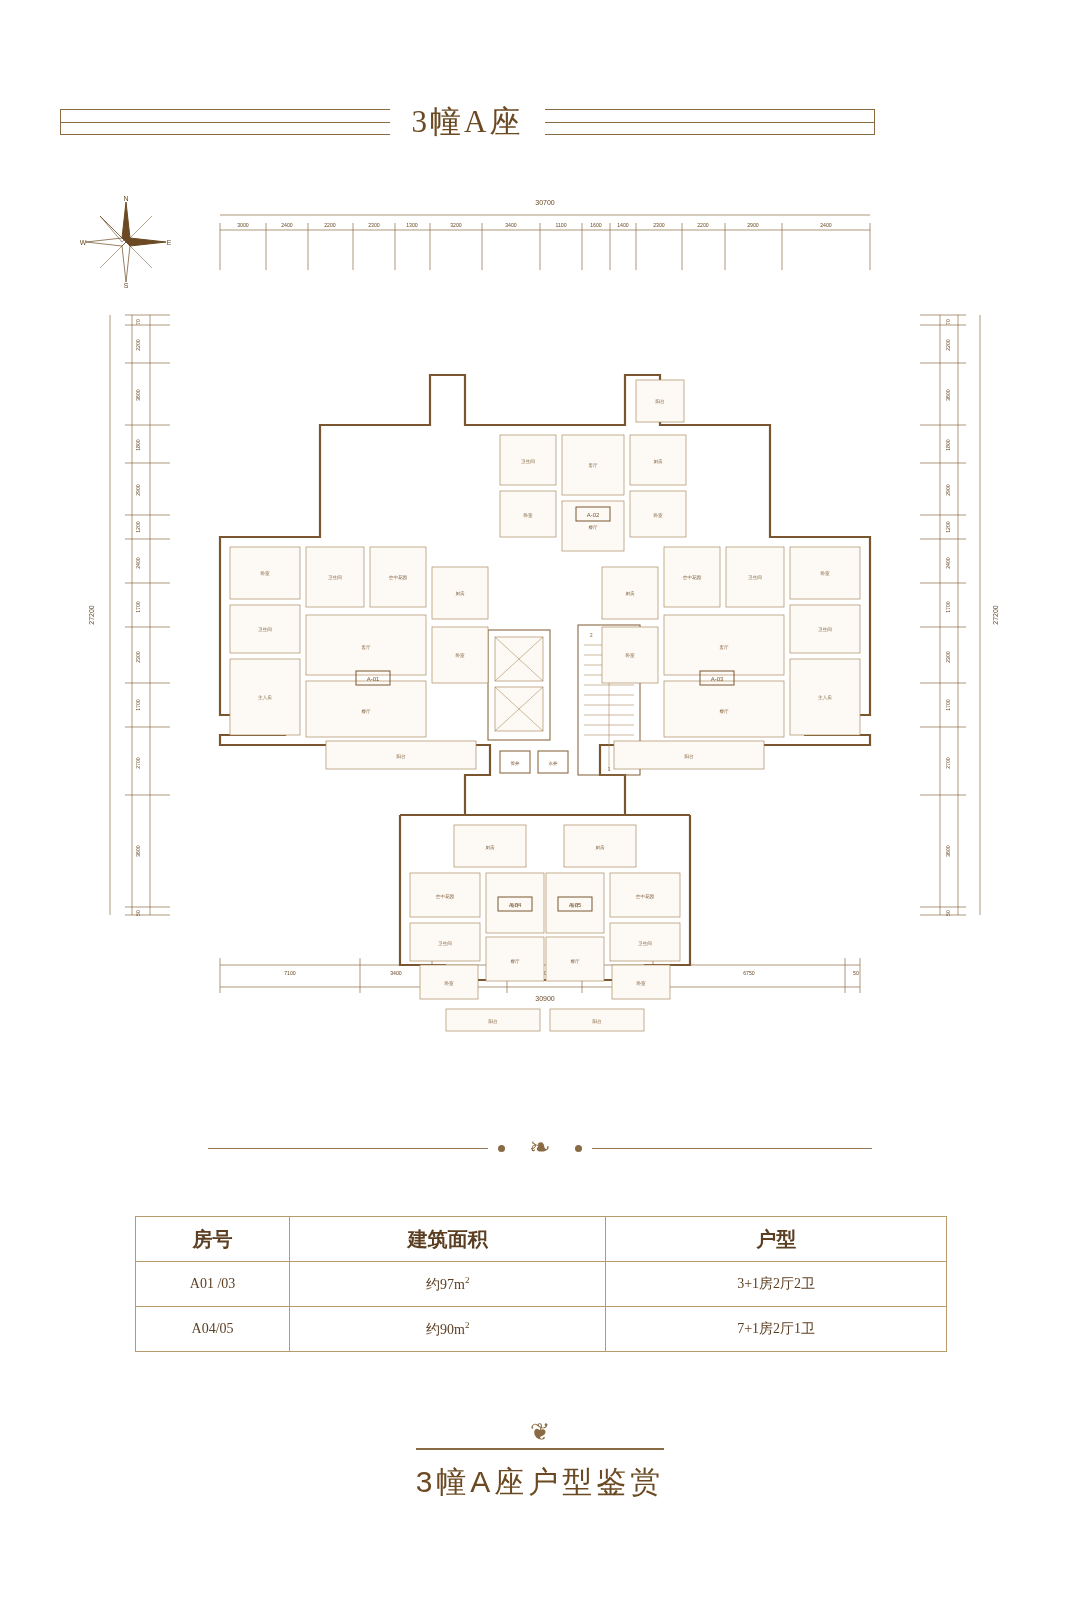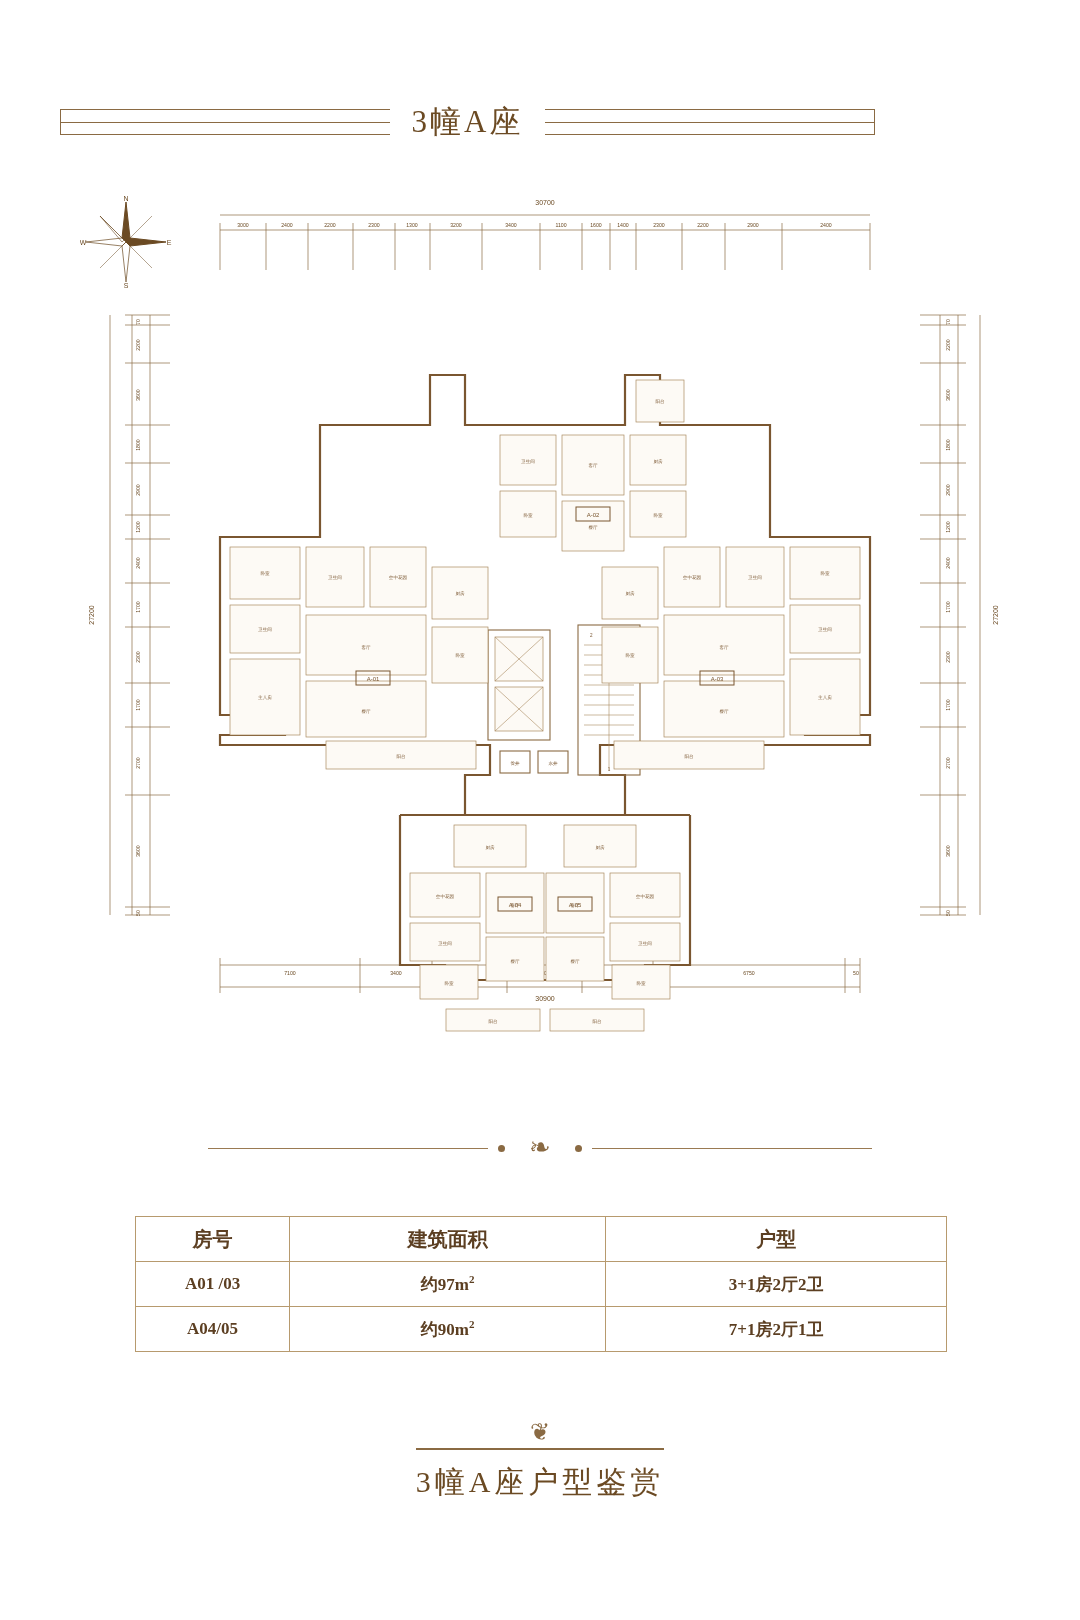--- a/index.html
+++ b/index.html
@@ -118,22 +118,21 @@
     text-align: center;
     vertical-align: middle;
     font-family: "Liberation Serif", serif;
     color: #5c3f22;
   }
   table.spec th {
     font-size: 20px;
     font-weight: bold;
   }
   table.spec td {
-    font-size: 17px;
-    font-weight: bold;
+    font-size: 14px;
   }
   table.spec col.c1 { width: 19%; }
   table.spec col.c2 { width: 39%; }
   table.spec col.c3 { width: 42%; }
   sup { font-size: 0.65em; }
 
   
   .footer {
     position: absolute;
     top: 1420px;
@@ -143,21 +142,21 @@
   }
   .footer .flourish {
     font-family: "Liberation Serif", serif;
     font-size: 24px;
     color: #8a6a43;
     line-height: 1;
     margin-bottom: 4px;
   }
   .footer .ftitle {
     display: inline-block;
-    font-family: Liberation Serif, serif;
+    font-family: Liberation Sans, sans-serif;
     font-size: 30px;
     letter-spacing: 4px;
     color: #6b4a23;
     border-top: 2px solid #8a6a43;
     padding-top: 12px;
   }
 
   
   .compass {
     position: absolute;

